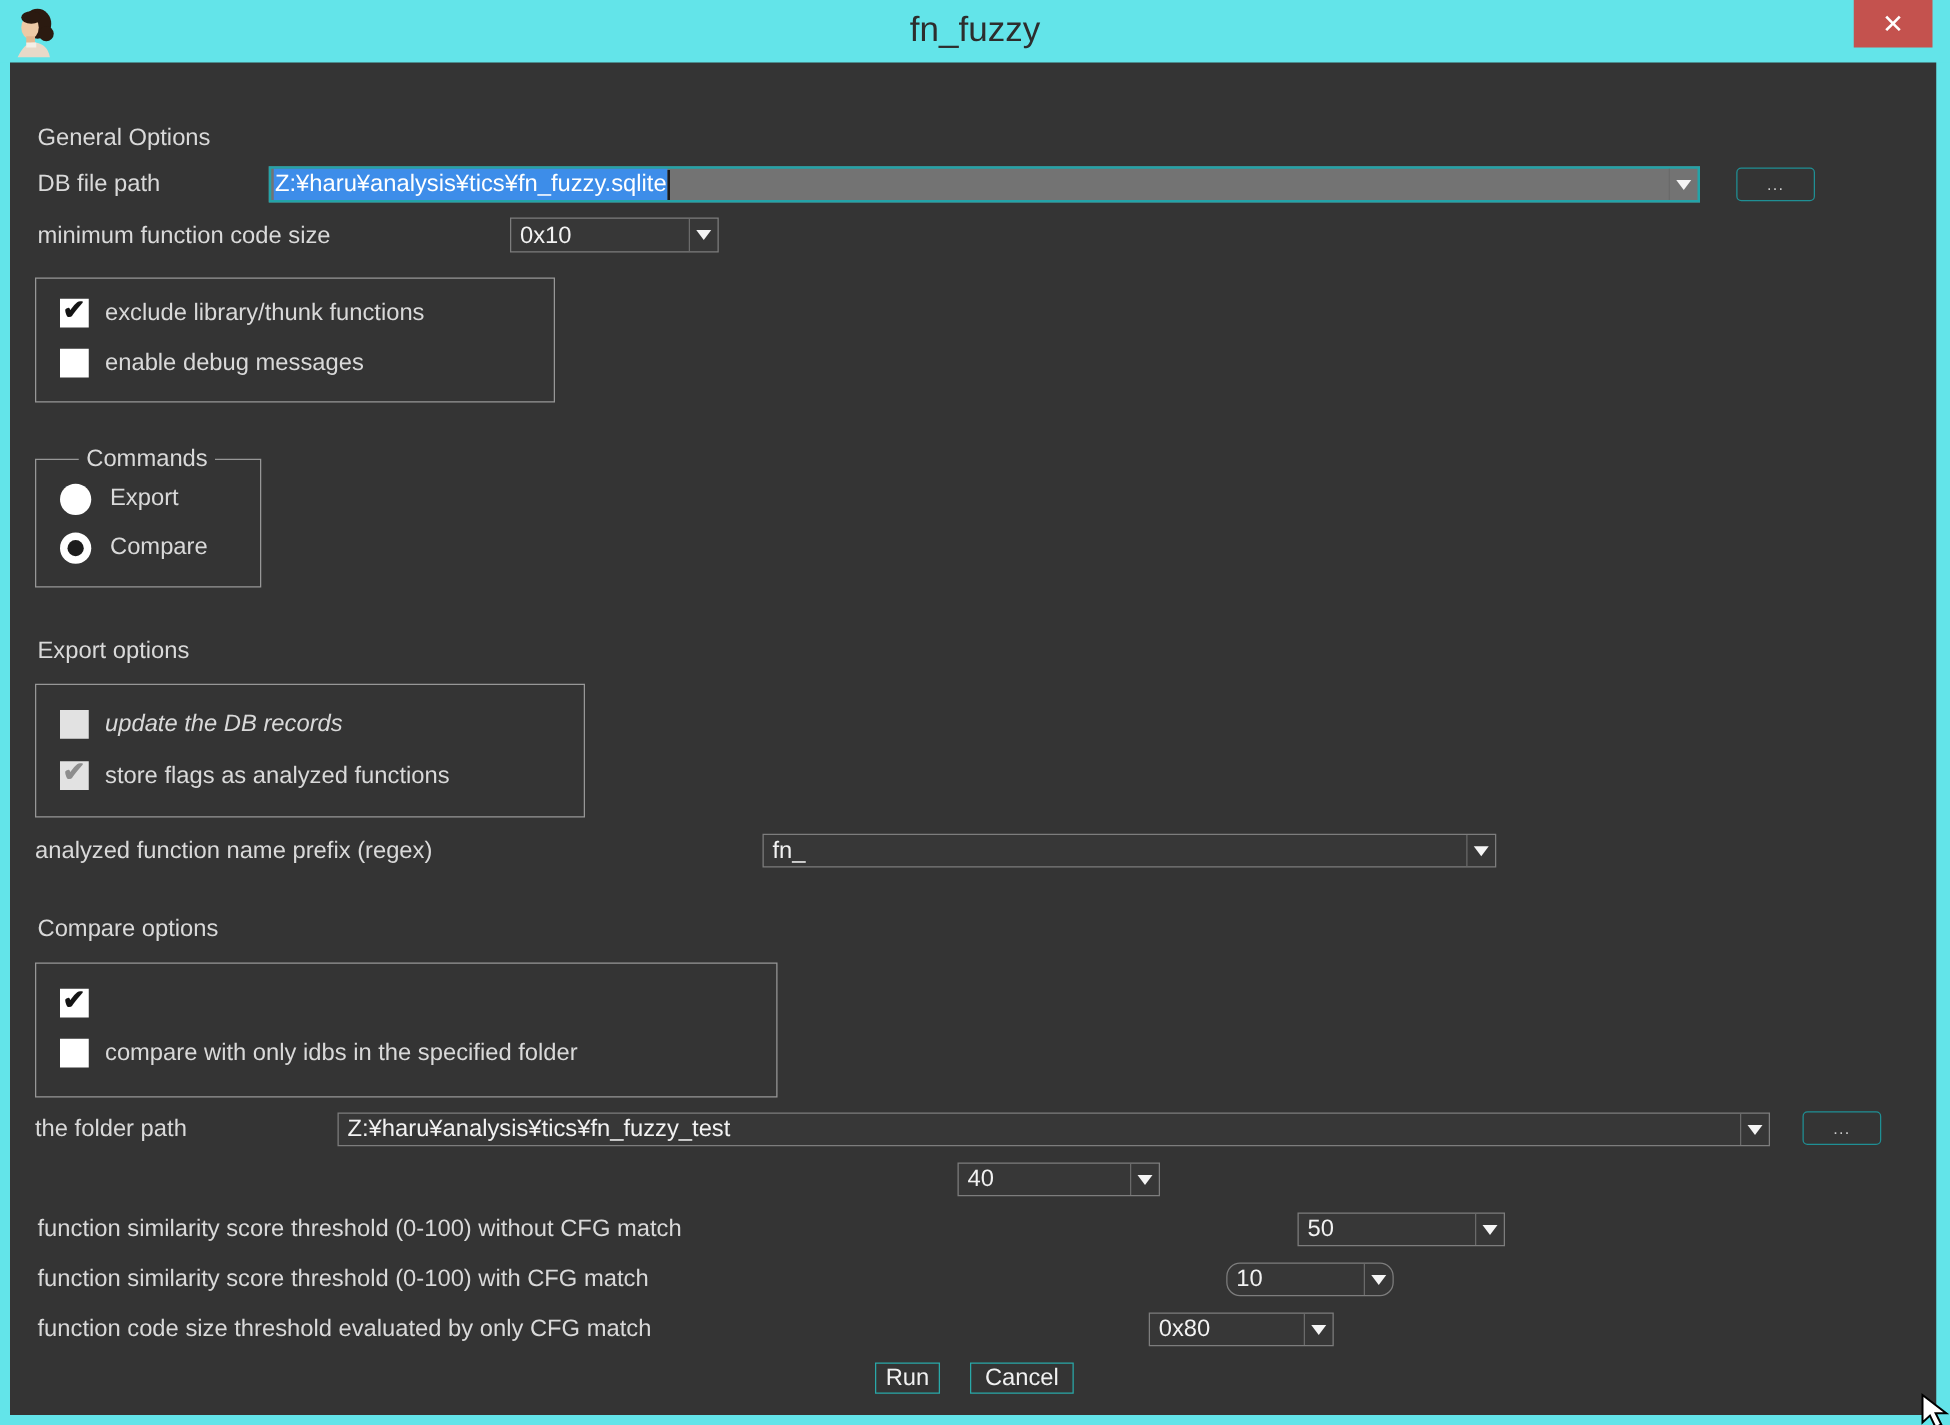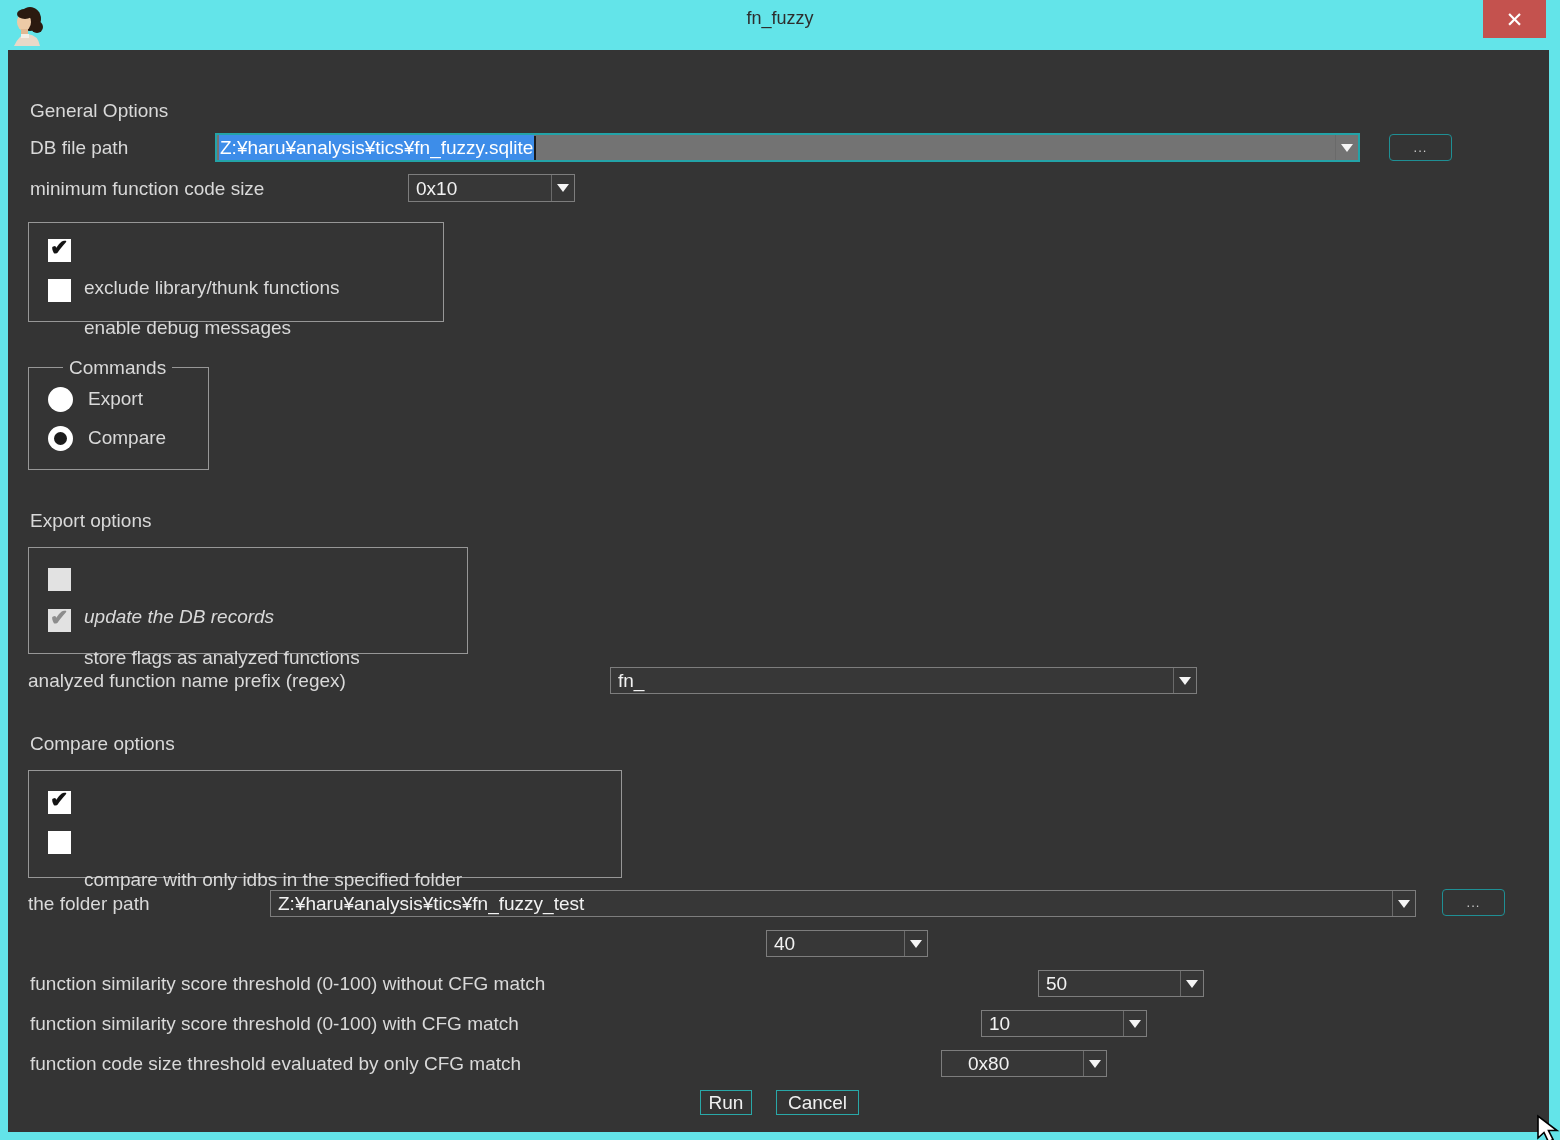--- a/index.html
+++ b/index.html
@@ -4,31 +4,31 @@
 <style>
   * { margin:0; padding:0; box-sizing:border-box; }
   html,body { width:1560px; height:1140px; overflow:hidden; background:#63e4e9;
               font-family:"Liberation Sans", sans-serif; }
   .window { position:relative; width:1560px; height:1140px; background:#63e4e9; overflow:hidden; }
 
   
   .titlebar { position:absolute; left:0; top:0; width:1560px; height:50px; background:#63e4e9; }
   .app-icon { position:absolute; left:12px; top:5px; width:32px; height:41px; }
   .title { position:absolute; left:0; right:0; top:8px; text-align:center;
-           color:#2d2d2d; font-size:18px; }
+           color:#2d2d2d; font-size:28px; }
   .close-btn { position:absolute; left:1483px; top:0; width:63px; height:38px;
                background:#c4524e; display:flex; align-items:center; justify-content:center;
                cursor:default; }
   .close-btn span { color:#ffffff; font-size:21px; line-height:21px; }
 
   
   .content-bg { position:absolute; left:8px; top:50px; width:1541px; height:1082px; background:#343434; }
 
   .label { position:absolute; color:#d9d9d9; font-size:19px; line-height:27px; white-space:nowrap; }
-  .cb-label { line-height:23px;margin-top:37px; }
+  .cb-label { line-height:23px; }
   .radio-label { line-height:26px; }
 
   
   .combo { position:absolute; background:#373737; border:1px solid #7d7d7d;
            display:flex; align-items:stretch; }
   .combo .value { flex:1; color:#f2f2f2; font-size:19px; line-height:25px; padding-left:7px;
                   white-space:nowrap; overflow:hidden; display:flex; align-items:center; }
   .combo .arrow-box { width:23px; border-left:1px solid #6a6a6a;
                       display:flex; align-items:center; justify-content:center; }
   .combo .tri { width:0; height:0; border-left:6px solid transparent;
@@ -164,29 +164,29 @@
 
   <div class="label" style="left:30px; top:970px;">function similarity score threshold (0-100) without CFG match</div>
   <div class="combo" style="left:1038px; top:970px; width:166px; height:27px;text-align:right;">
     <div class="value">50</div>
     <div class="arrow-box">
       <span class="tri"></span>
     </div>
   </div>
 
   <div class="label" style="left:30px; top:1010px;">function similarity score threshold (0-100) with CFG match</div>
-  <div class="combo" style="left:981px; top:1010px; width:166px; height:27px;">
+  <div class="combo" style="left:981px; top:1010px; width:134px; height:27px;border-radius:11px;">
     <div class="value">10</div>
     <div class="arrow-box">
       <span class="tri"></span>
     </div>
   </div>
 
   <div class="label" style="left:30px; top:1050px;">function code size threshold evaluated by only CFG match</div>
-  <div class="combo" style="left:941px; top:1050px; width:166px; height:27px;padding-left:19px;">
+  <div class="combo" style="left:919px; top:1050px; width:148px; height:27px;">
     <div class="value">0x80</div>
     <div class="arrow-box">
       <span class="tri"></span>
     </div>
   </div>
 
   <div class="btn" style="left:700px; top:1090px; width:52px; height:25px;">Run</div>
   <div class="btn" style="left:776px; top:1090px; width:83px; height:25px;">Cancel</div>
 
   <svg class="cursor" width="30" height="30" viewBox="0 0 30 30">

